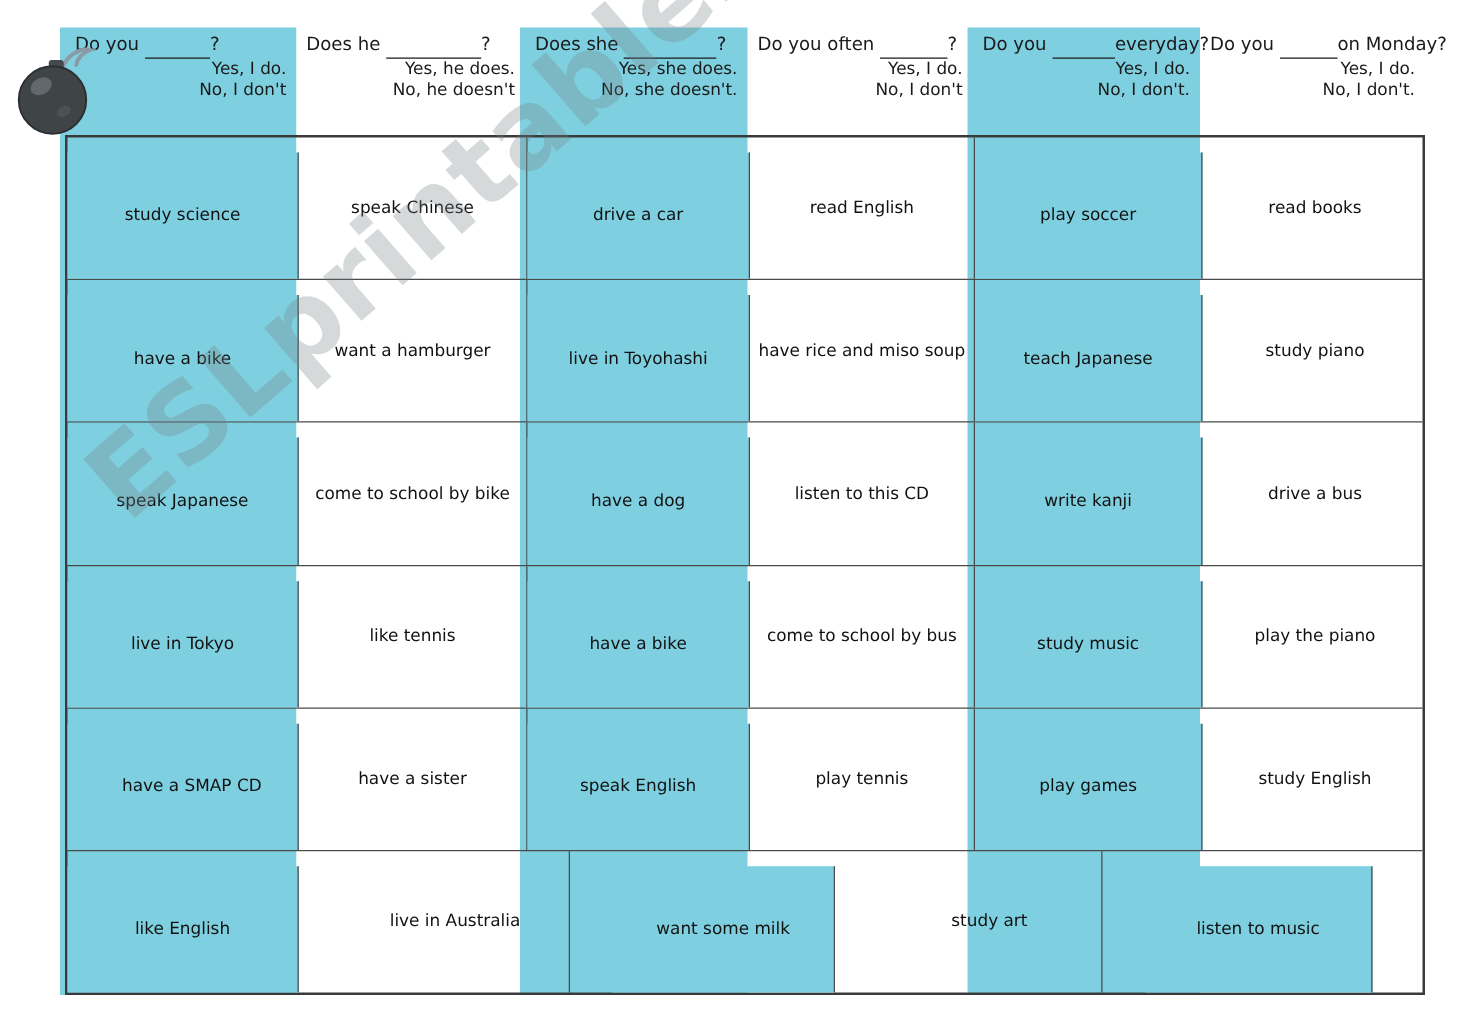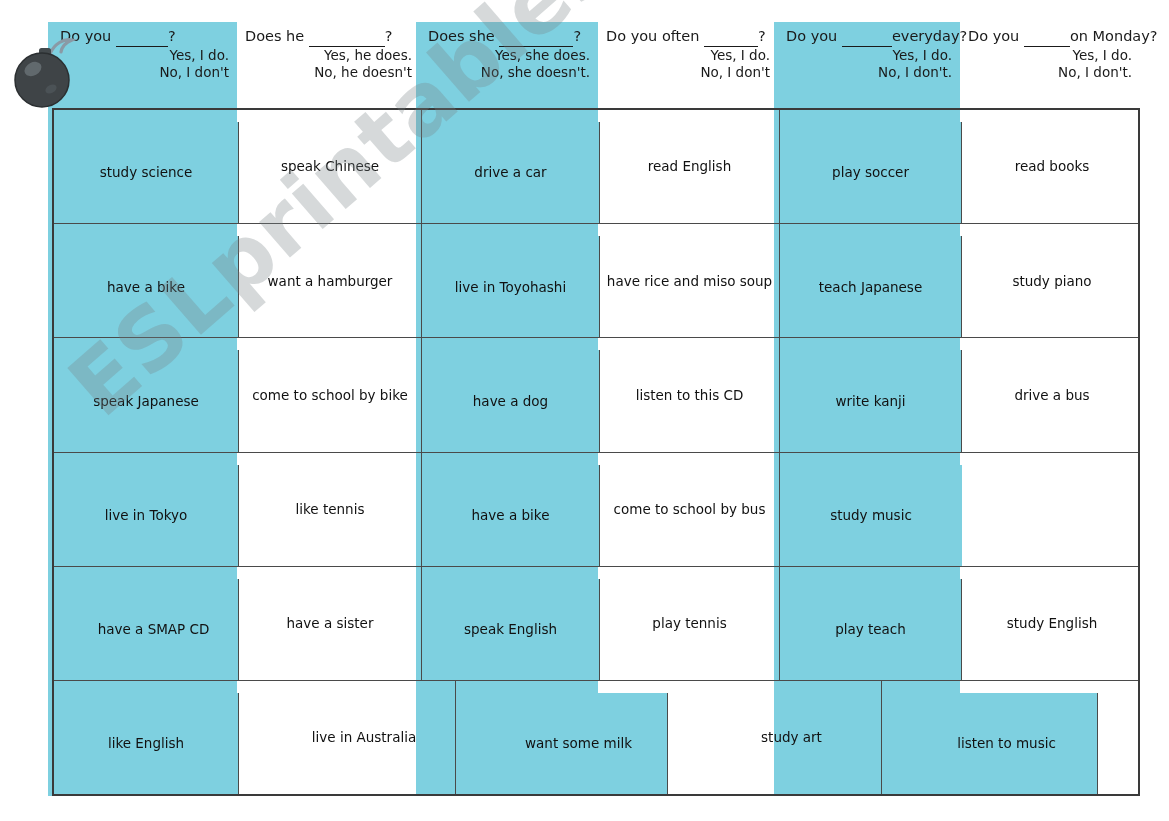--- a/index.html
+++ b/index.html
@@ -210,27 +210,28 @@
         <div class="gcell" style="width: 180px; flex: 0 0 180px;">listen to this CD</div>
         <div class="gcell shaded" style="width: 182px; flex: 0 0 182px;">write kanji</div>
         <div class="gcell" style="width: 180px; flex: 0 0 180px;">drive a bus</div>
       </div>
       <div class="grow">
         <div class="gcell shaded" style="width: 185px; flex: 0 0 185px;">live in Tokyo</div>
         <div class="gcell" style="width: 183px; flex: 0 0 183px;">like tennis</div>
         <div class="gcell shaded" style="width: 178px; flex: 0 0 178px;">have a bike</div>
         <div class="gcell" style="width: 180px; flex: 0 0 180px;">come to school by bus</div>
         <div class="gcell shaded" style="width: 182px; flex: 0 0 182px;">study music</div>
+        <div class="gcell" style="width: 180px; flex: 0 0 180px;">play the piano</div>
       </div>
       <div class="grow">
         <div class="gcell shaded" style="width: 185px; flex: 0 0 185px; padding-left: 21px;">have a SMAP CD</div>
         <div class="gcell" style="width: 183px; flex: 0 0 183px;">have a sister</div>
         <div class="gcell shaded" style="width: 178px; flex: 0 0 178px;">speak English</div>
         <div class="gcell" style="width: 180px; flex: 0 0 180px;">play tennis</div>
-        <div class="gcell shaded" style="width: 182px; flex: 0 0 182px;">play teach</div>
+        <div class="gcell shaded" style="width: 182px; flex: 0 0 182px;">play games</div>
         <div class="gcell" style="width: 180px; flex: 0 0 180px;">study English</div>
       </div>
       <div class="grow">
         <div class="gcell shaded" style="width: 185px; flex: 0 0 185px;">like English</div>
         <div class="gcell" style="width: 183px; flex: 0 0 183px;">live in Australia</div>
         <div class="gcell shaded" style="width: 178px; flex: 0 0 178px;">want some milk</div>
         <div class="gcell" style="width: 180px; flex: 0 0 180px;">study art</div>
         <div class="gcell shaded" style="width: 182px; flex: 0 0 182px;">listen to music</div>
         <div class="gcell" style="width: 180px; flex: 0 0 180px;">play the guitar</div>
       </div>

